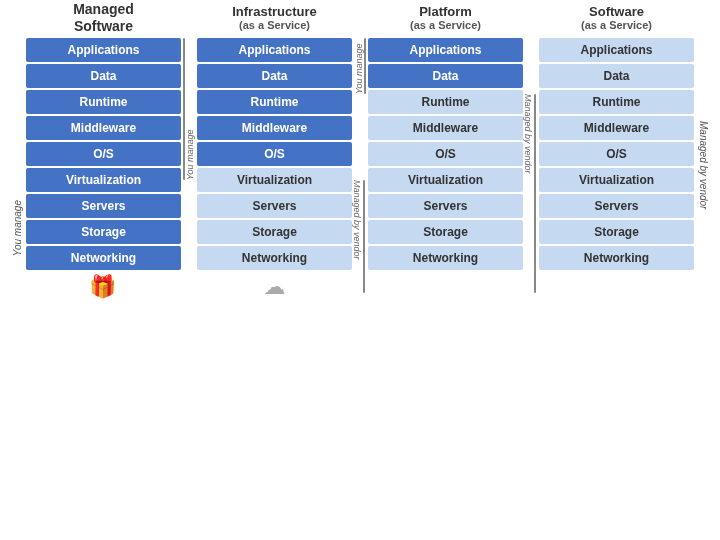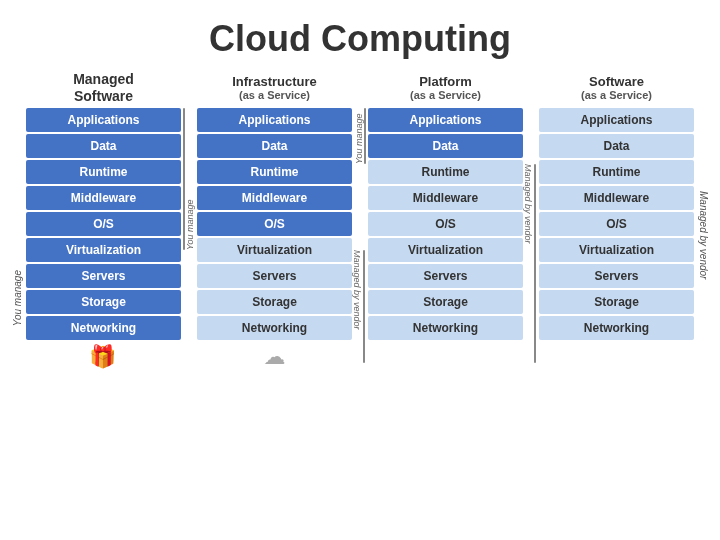--- a/index.html
+++ b/index.html
@@ -98,21 +98,20 @@
     .col4 .row-item.virtualization { background: #c5d9f1; color: #333; }
     .col4 .row-item.servers      { background: #c5d9f1; color: #333; }
     .col4 .row-item.storage      { background: #c5d9f1; color: #333; }
     .col4 .row-item.networking   { background: #c5d9f1; color: #333; }
   </style>
 </head>
 <body>
 
 <div style="width:720px;height:540px;background:#fff;overflow:hidden;">
 
-  <div class="title">Cloud Computing</div>
 
   <div style="display:flex;flex-direction:row;padding:0 8px;gap:0;align-items:flex-start;">
 
     <div style="width:18px;display:flex;align-items:center;justify-content:center;margin-top:38px;height:380px;">
       <span style="font-size:10px;color:#555;font-style:italic;writing-mode:vertical-rl;transform:rotate(180deg);white-space:nowrap;">You manage</span>
     </div>
 
     <div class="column col1" style="flex:1;min-width:0;">
       <div class="col-header">
         <span style="font-size:14px;font-weight:bold;">Managed</span>

